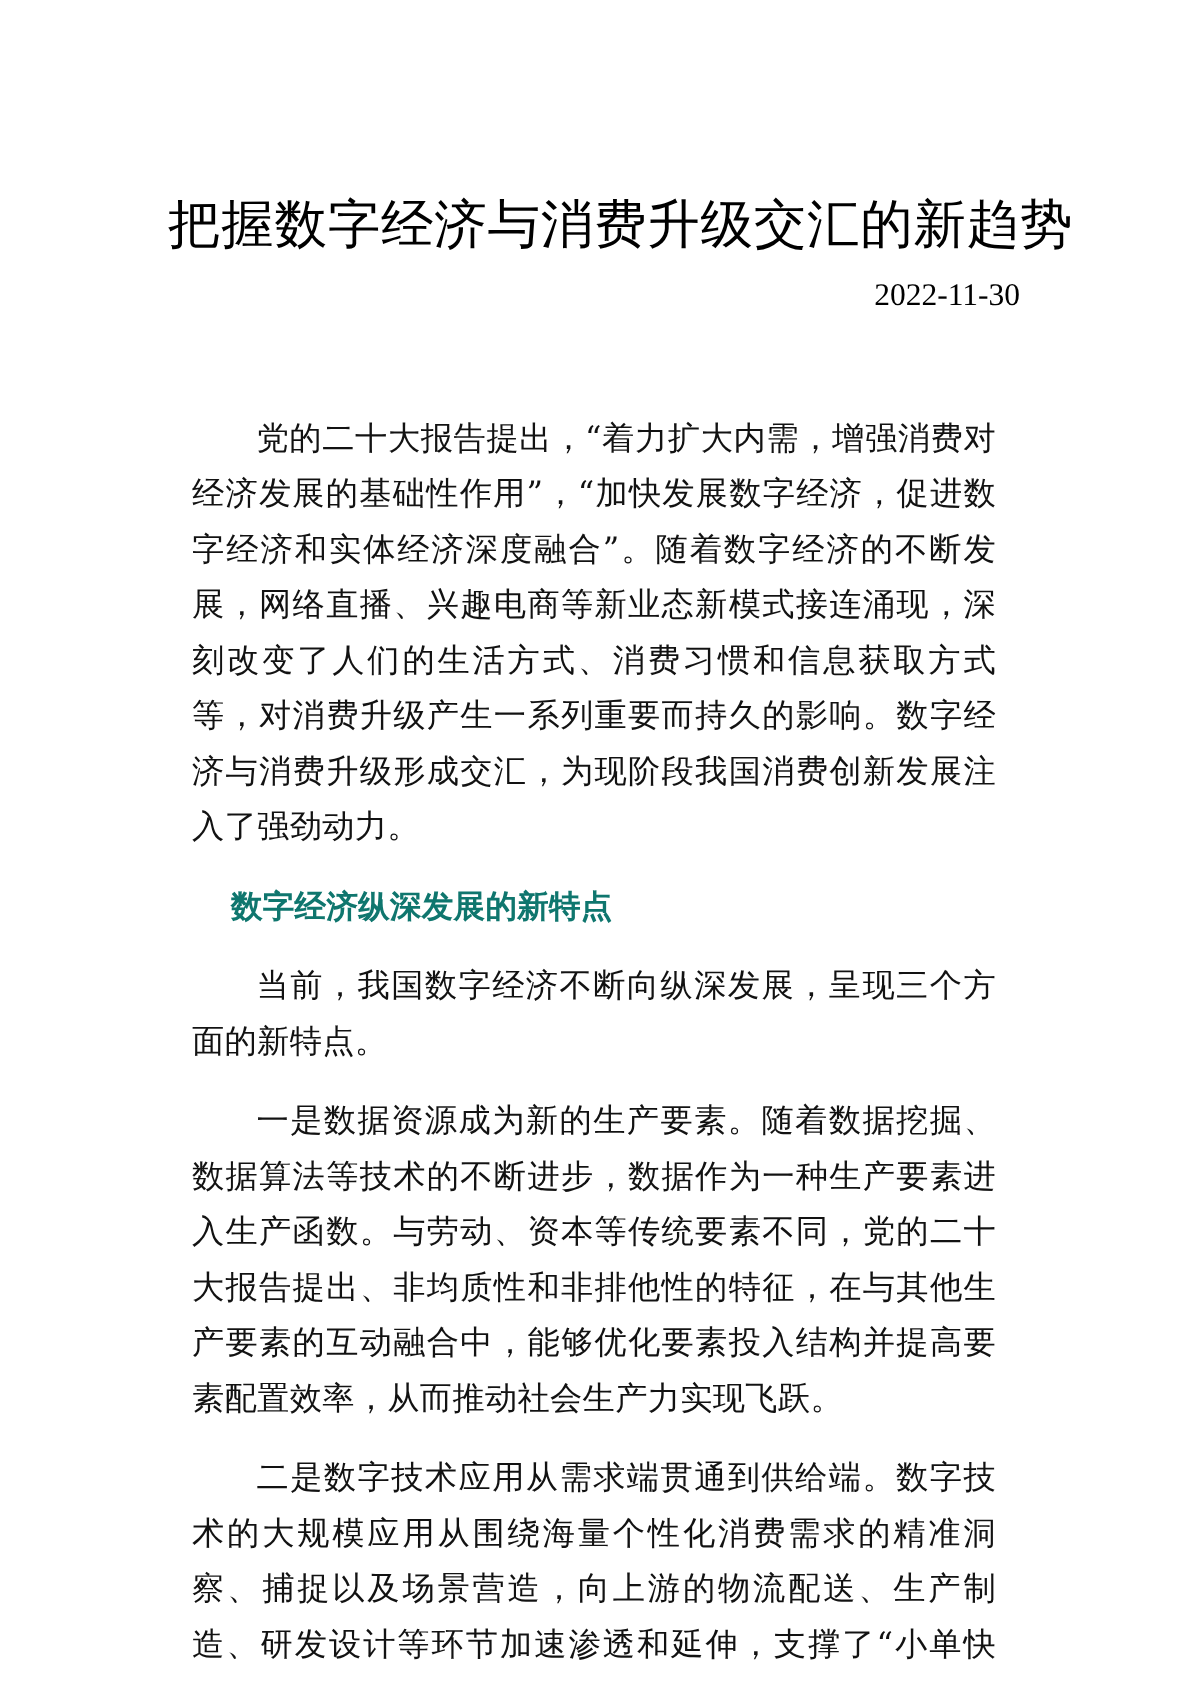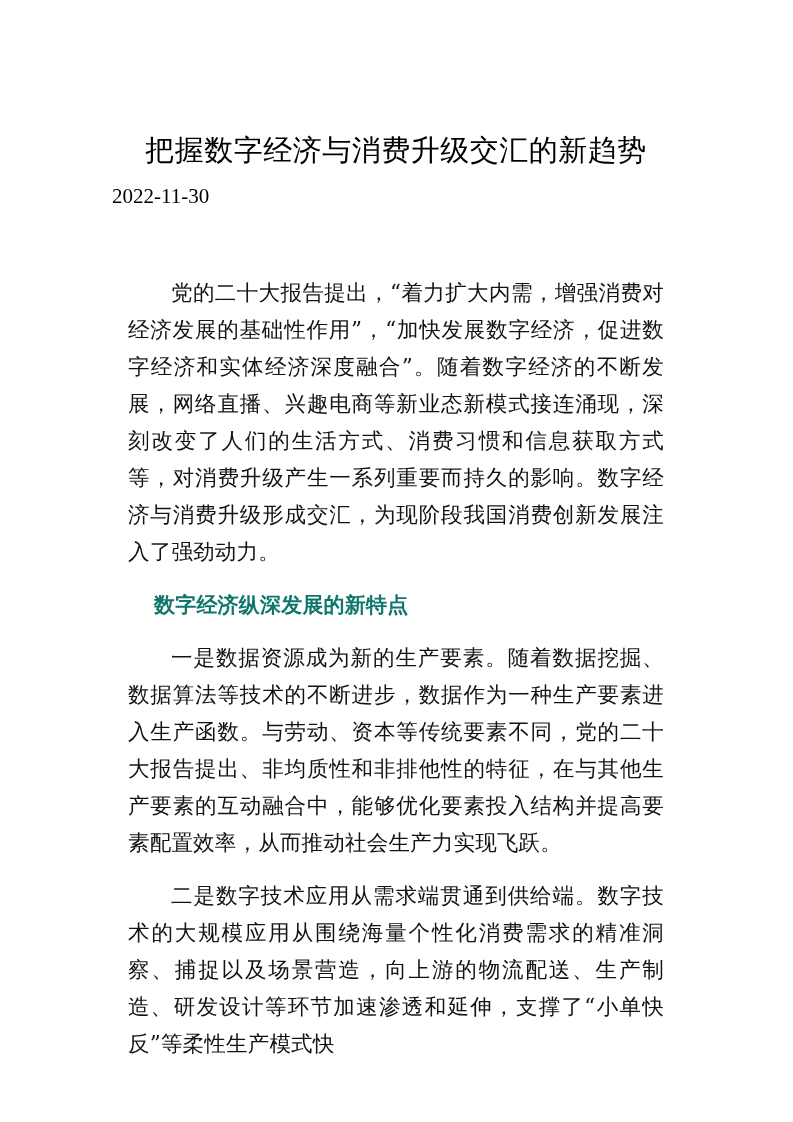--- a/index.html
+++ b/index.html
@@ -21,37 +21,37 @@
   
   .content {
     position: absolute;
     left: 112px;
     top: 0;
     width: 568px;
   }
 
   .doc-title {
     font-family: "Liberation Sans", "DejaVu Sans", sans-serif;
-    font-size: 29px;
+    font-size: 35px;
     font-weight: 400;
     color: #000000;
     text-align: center;
     letter-spacing: 0.5px;
     line-height: 40px;
     margin: 0;
     padding-top: 130px;
     white-space: nowrap;
   }
 
   .doc-date {
     font-family: "Liberation Serif", "DejaVu Serif", serif;
     font-size: 21px;
     font-weight: 400;
     color: #000000;
-    text-align: left;
+    text-align: right;
     line-height: 28px;
     margin: 0;
     padding-top: 12px;
   }
 
   .body-block {
     padding-top: 48px;
   }
 
   p.para {
@@ -87,20 +87,21 @@
     <h1 class="doc-title">把握数字经济与消费升级交汇的新趋势</h1>
 
     <div class="doc-date">2022-11-30</div>
 
     <div class="body-block">
 
       <p class="para">党的二十大报告提出，“着力扩大内需，增强消费对经济发展的基础性作用”，“加快发展数字经济，促进数字经济和实体经济深度融合”。随着数字经济的不断发展，网络直播、兴趣电商等新业态新模式接连涌现，深刻改变了人们的生活方式、消费习惯和信息获取方式等，对消费升级产生一系列重要而持久的影响。数字经济与消费升级形成交汇，为现阶段我国消费创新发展注入了强劲动力。</p>
 
       <p class="subhead">数字经济纵深发展的新特点</p>
 
+      <p class="para">当前，我国数字经济不断向纵深发展，呈现三个方面的新特点。</p>
 
       <p class="para">一是数据资源成为新的生产要素。随着数据挖掘、数据算法等技术的不断进步，数据作为一种生产要素进入生产函数。与劳动、资本等传统要素不同，党的二十大报告提出、非均质性和非排他性的特征，在与其他生产要素的互动融合中，能够优化要素投入结构并提高要素配置效率，从而推动社会生产力实现飞跃。</p>
 
       <p class="para">二是数字技术应用从需求端贯通到供给端。数字技术的大规模应用从围绕海量个性化消费需求的精准洞察、捕捉以及场景营造，向上游的物流配送、生产制造、研发设计等环节加速渗透和延伸，支撑了“小单快反”等柔性生产模式快</p>
 
     </div>
   </div>
 </div>
 
 </body></html>

